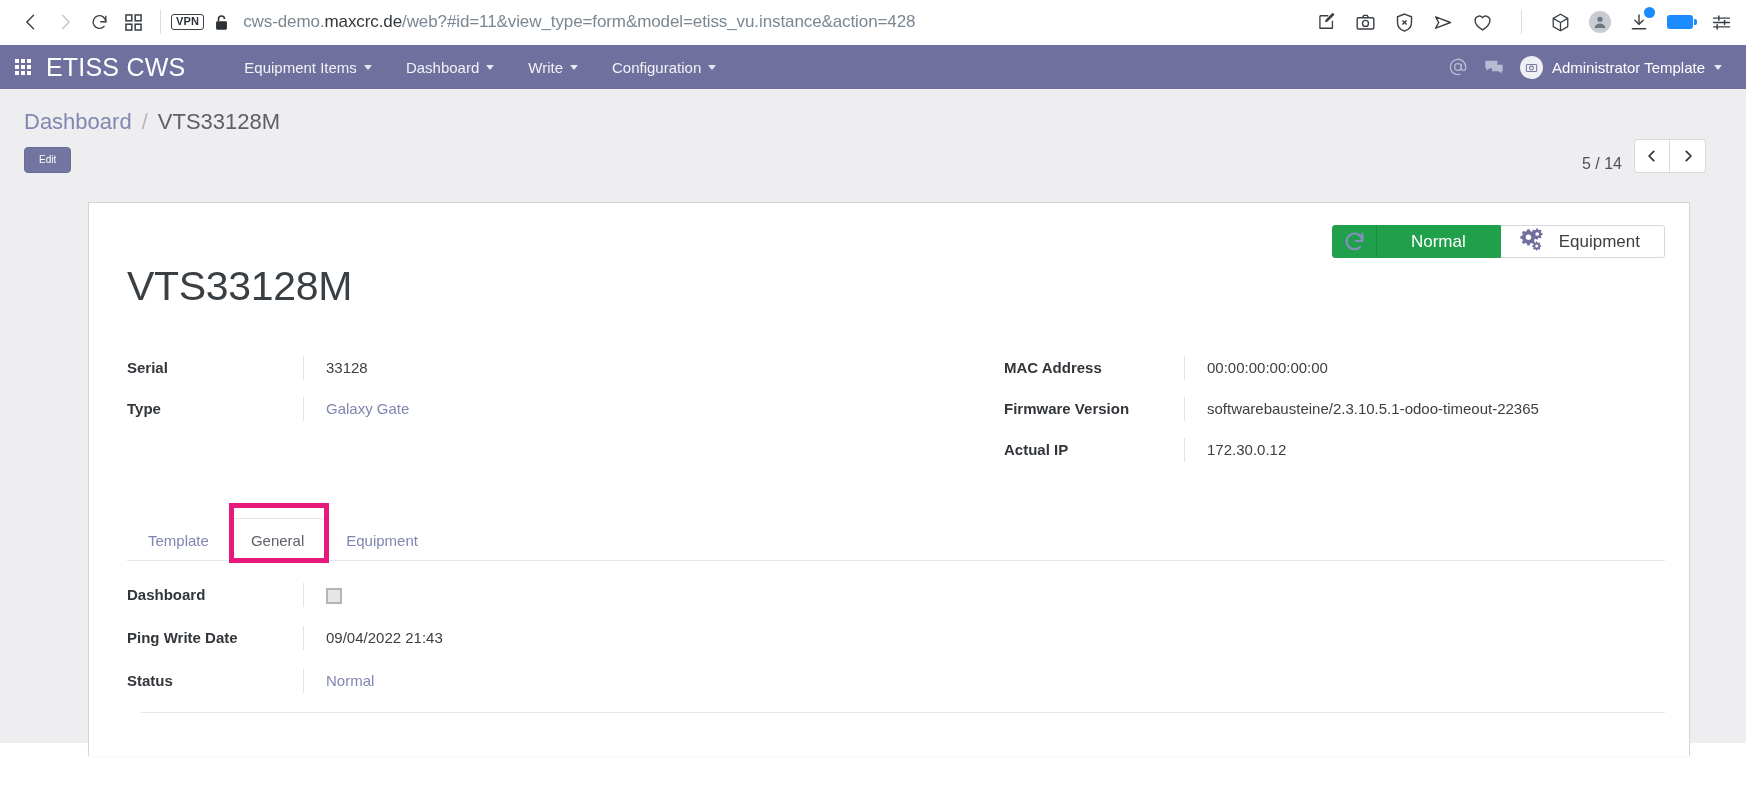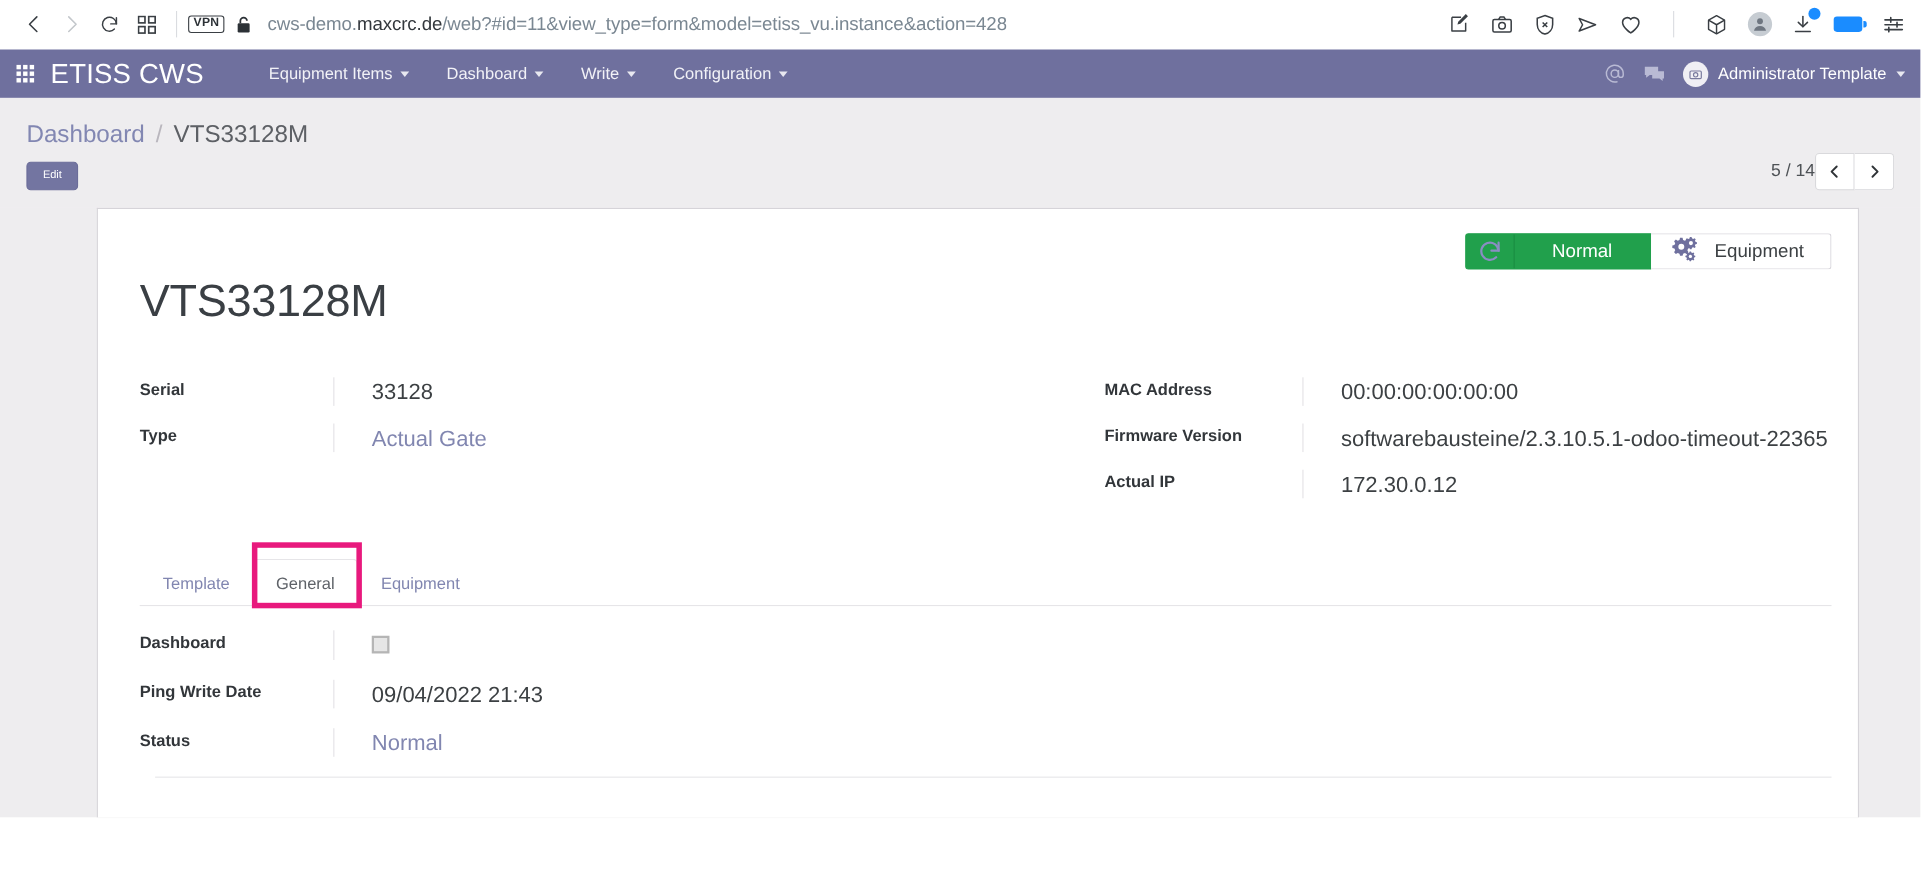--- a/index.html
+++ b/index.html
@@ -72,21 +72,21 @@
     content:"";position:absolute;right:-4px;top:4px;width:3px;height:6px;
     background:#1a8cff;border-radius:0 2px 2px 0;
   }
 
   
   .app-bar{
     height:44px;width:100%;
     background:#6f709e;
     display:flex;align-items:center;
     color:#fff;
-    padding:0 10px 0 0;
+    padding:0 20px 0 0;
   }
   .apps-grid{
     width:46px;height:44px;
     display:flex;align-items:center;justify-content:center;
     flex:0 0 auto;
   }
   .grid-dots{
     display:grid;grid-template-columns:repeat(3,4px);grid-template-rows:repeat(3,4px);
     gap:2px;
   }
@@ -146,43 +146,43 @@
     margin-top:12px;
   }
   .edit-btn{
     background:#7375a1;color:#fff;border:1px solid #6b6d99;
     border-radius:4px;
     font-size:10px;
     padding:6px 14px;
     line-height:1.2;
   }
   .pager{
-    position:absolute;right:24px;top:50px;
-    display:flex;align-items:center;
+    position:absolute;right:40px;top:50px;
+    display:flex;align-items:flex-end;gap:12px;
   }
   .pager-count{ font-size:16px;color:#4e5256; }
   .pager-btns{ display:flex; }
   .pg-btn{
     width:36px;height:34px;background:#fff;border:1px solid #d9d9dc;
     display:flex;align-items:center;justify-content:center;
     color:#2f3337;
   }
   .pg-btn.first{ border-radius:4px 0 0 4px; }
   .pg-btn.last{ border-radius:0 4px 4px 0; border-left:none; }
 
   
   .sheet-area{
     background:#eeedef;
     height:554px;
     padding:0 24px;
     position:relative;
   }
   .sheet{
     position:absolute;
-    left:88px; right:56px; top:0;
+    left:88px; right:56px; top:13px;
     background:#fff;
     border:1px solid #d6d4d9;
     border-bottom:none;
     padding:22px 24px 0 24px;
     height:554px;
     box-shadow:0 1px 2px rgba(0,0,0,.04);
   }
   .button-box{
     position:absolute;right:24px;top:22px;
     display:flex;align-items:stretch;
@@ -231,22 +231,22 @@
     margin-bottom:16px;
     min-height:25px;
   }
   .flabel{
     width:176px;flex:0 0 176px;
     font-size:15px;font-weight:bold;color:#32363a;
     padding-top:3px;
   }
   .fvalue{
     border-left:1px solid #e3e2e5;
-    padding-left:34px;
-    font-size:20px;color:#3c4043;
+    padding-left:22px;
+    font-size:15px;color:#3c4043;
     padding-top:3px;
     min-height:24px;
   }
   .fvalue.link{ color:#8186b0; }
   .col.right .flabel{ width:180px;flex:0 0 180px;margin-left:36px; }
 
   
   .tabs-wrap{
     margin:26px 0 0 14px;
     position:relative;
@@ -513,21 +513,21 @@
     <h1 class="record-title">VTS33128M</h1>
 
     <div class="fields">
       <div class="col left">
         <div class="frow">
           <div class="flabel">Serial</div>
           <div class="fvalue">33128</div>
         </div>
         <div class="frow">
           <div class="flabel">Type</div>
-          <div class="fvalue link">Actual Gate</div>
+          <div class="fvalue link">Galaxy Gate</div>
         </div>
       </div>
       <div class="col right">
         <div class="frow">
           <div class="flabel">MAC Address</div>
           <div class="fvalue">00:00:00:00:00:00</div>
         </div>
         <div class="frow">
           <div class="flabel">Firmware Version</div>
           <div class="fvalue">softwarebausteine/2.3.10.5.1-odoo-timeout-22365</div>

